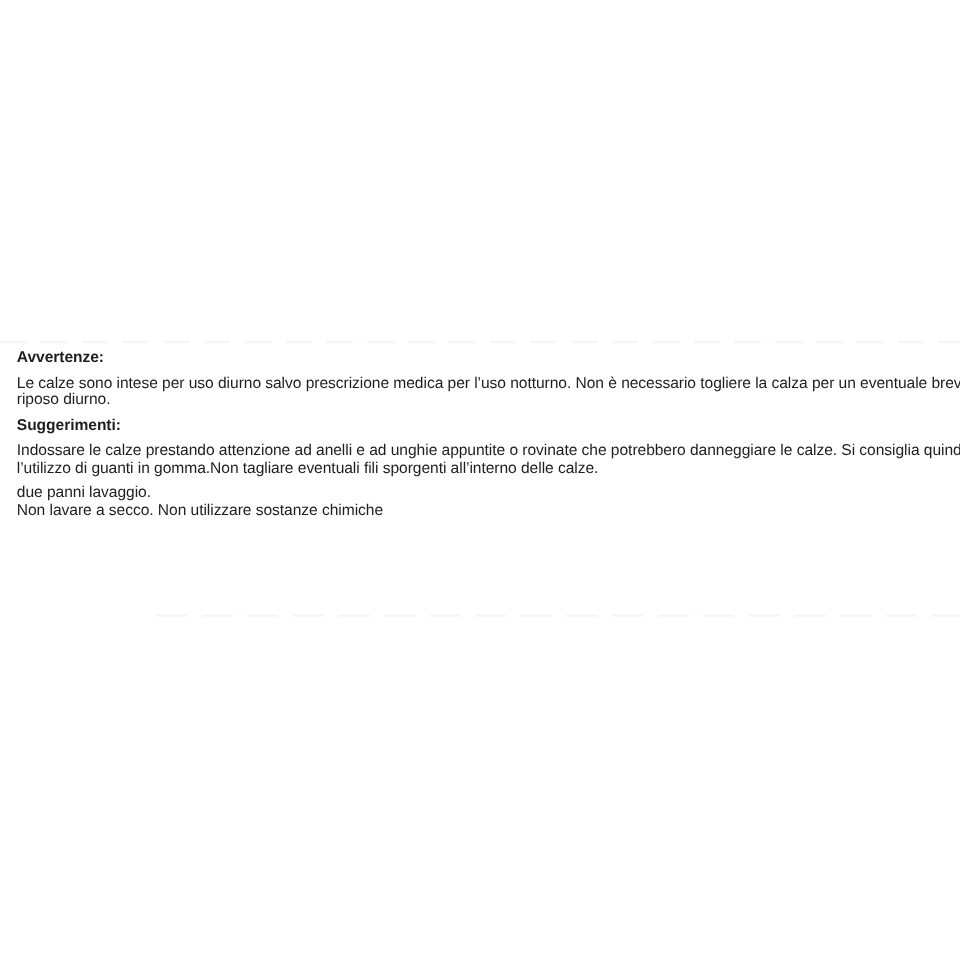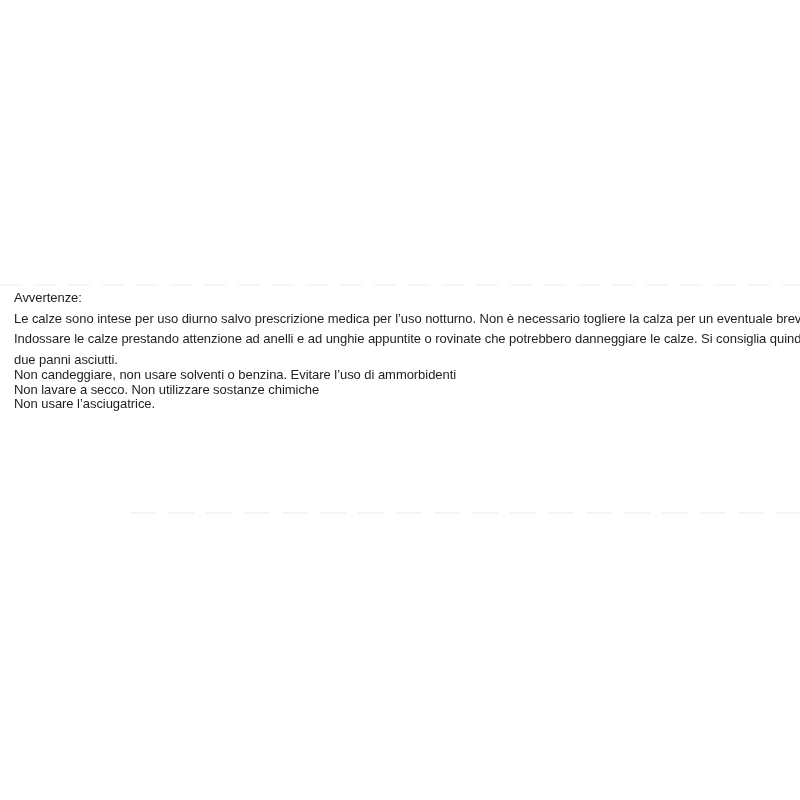--- a/index.html
+++ b/index.html
@@ -20,21 +20,21 @@
     left: 14px;
     top: 291px;
     width: 786px;
     color: #1e1e1e;
     font-size: 13px;
     line-height: 14.7px;
     letter-spacing: -0.05px;
   }
   .heading {
     font-size: 13px;
-    font-weight: 400;
+    font-weight: 700;
     margin: 0 0 6px 0;
     line-height: 14.7px;
   }
   .para {
     margin: 0 0 6px 0;
     padding: 0;
   }
   .line {
     display: block;
     white-space: nowrap;
@@ -62,33 +62,34 @@
 <body>
 
 <div class="artifact artifact-top"></div>
 
 <main class="content">
 
   <section>
     <h3 class="heading">Avvertenze:</h3>
     <p class="para">
       <span class="line">Le calze sono intese per uso diurno salvo prescrizione medica per l’uso notturno. Non è necessario togliere la calza per un eventuale breve</span>
+      <span class="line">riposo diurno.</span>
+    </p>
+  </section>
+
+  <section>
+    <h3 class="heading">Suggerimenti:</h3>
+    <p class="para">
+      <span class="line">Indossare le calze prestando attenzione ad anelli e ad unghie appuntite o rovinate che potrebbero danneggiare le calze. Si consiglia quindi</span>
+      <span class="line">l’utilizzo di guanti in gomma.Non tagliare eventuali fili sporgenti all’interno delle calze.</span>
     </p>
   </section>
 
   <section>
     <p class="para">
-      <span class="line">Indossare le calze prestando attenzione ad anelli e ad unghie appuntite o rovinate che potrebbero danneggiare le calze. Si consiglia quindi</span>
-    </p>
-  </section>
-
-  <section>
-    <p class="para">
-      <span class="line">due panni asciutti.</span>
-      <span class="line">Non candeggiare, non usare solventi o benzina. Evitare l’uso di ammorbidenti</span>
+      <span class="line">due panni lavaggio.</span>
       <span class="line">Non lavare a secco. Non utilizzare sostanze chimiche</span>
-      <span class="line">Non usare l’asciugatrice.</span>
     </p>
   </section>
 
 </main>
 
 <div class="artifact artifact-bottom"></div>
 
 </body></html>

